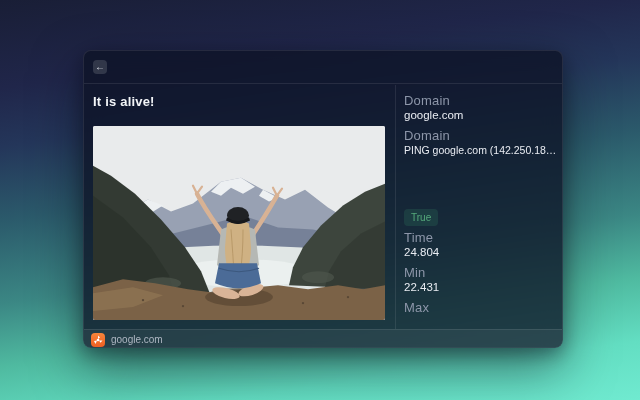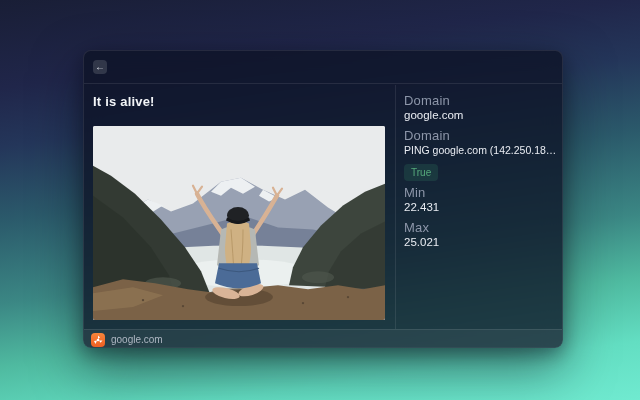--- a/index.html
+++ b/index.html
@@ -29,21 +29,21 @@
   .sidebar { position:absolute; left:312px; top:34px; width:168px; height:244px;
     padding:9px 7px 0 8px; overflow:hidden; }
   .field { margin-bottom:5px; }
   .field-label { font-size:13px; line-height:13px; font-weight:500;
     color:#8d96a9; letter-spacing:.2px; }
   .field-value { font-size:11.5px; line-height:17px; color:#e9ecf2;
     white-space:nowrap; overflow:hidden; }
   .field-value.truncate { font-size:10.5px; text-overflow:ellipsis; }
   .badge { display:inline-block; height:17px; line-height:17px; padding:0 7px;
     font-size:10px; border-radius:4px; background:rgba(80,200,130,0.13);
-    color:#55a97b; }
+    color:#55a97b;margin-top:45px; }
   .footer { position:absolute; left:0; right:0; top:278px; height:20px;
     border-top:1px solid rgba(255,255,255,0.09);
     background:rgba(255,255,255,0.05); }
   .app-icon { position:absolute; left:7px; top:3px; width:14px; height:14px;
     border-radius:4px; background:linear-gradient(180deg,#f8853a,#ef5f23);
     display:flex; align-items:center; justify-content:center; }
   .footer-domain { position:absolute; left:27px; top:0; font-size:10px;
     line-height:20px; color:#aeb6c2; }
 </style>
 </head>
@@ -113,28 +113,31 @@
     <div class="field">
       <div class="field-label">Domain</div>
       <div class="field-value truncate">PING google.com (142.250.185.14):...</div>
     </div>
     <div class="field">
       <div class="field-value">
         <span class="badge">True</span>
       </div>
     </div>
     <div class="field">
+      <div class="field-label">Time</div>
+      <div class="field-value">24.804</div>
+    </div>
+    <div class="field">
     </div>
     <div class="field">
       <div class="field-label">Min</div>
       <div class="field-value">22.431</div>
     </div>
     <div class="field">
       <div class="field-label">Max</div>
-      <div class="field-value">25.021</div>
     </div>
   </div>
 
   <div class="footer">
     <div class="app-icon">
       <svg width="10" height="10" viewBox="0 0 10 10">
         <circle cx="5" cy="5" r="1.3" fill="#ffffff"></circle>
         <path d="M5,4 L5,0.5 L7,2.5 Z" fill="#ffffff"></path>
         <path d="M6,5.5 L9.5,5.5 L7.5,7.8 Z" fill="#ffffff"></path>
         <path d="M4,5.5 L2.5,9 L1,6 Z" fill="#ffffff"></path>

